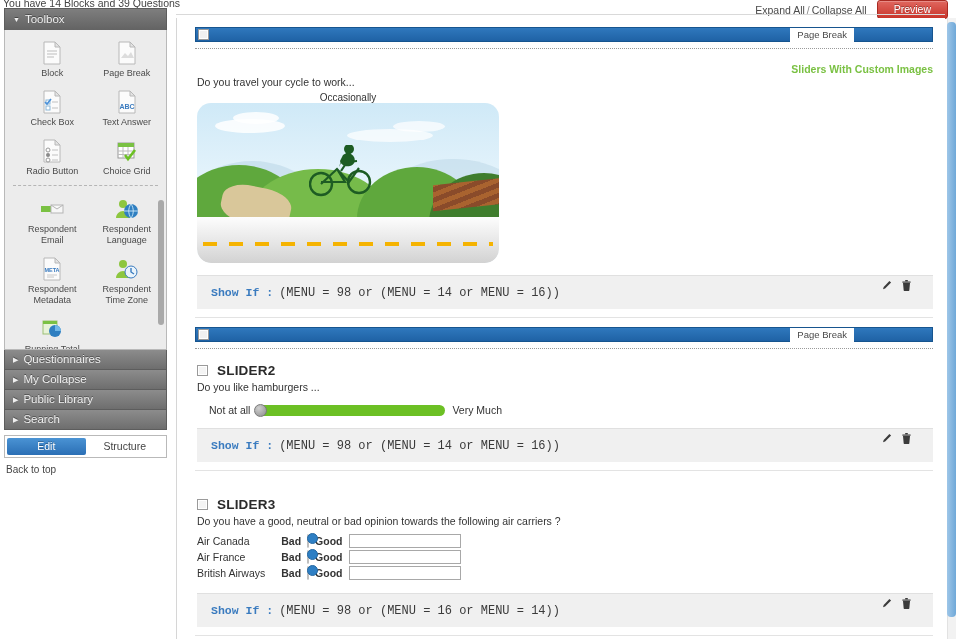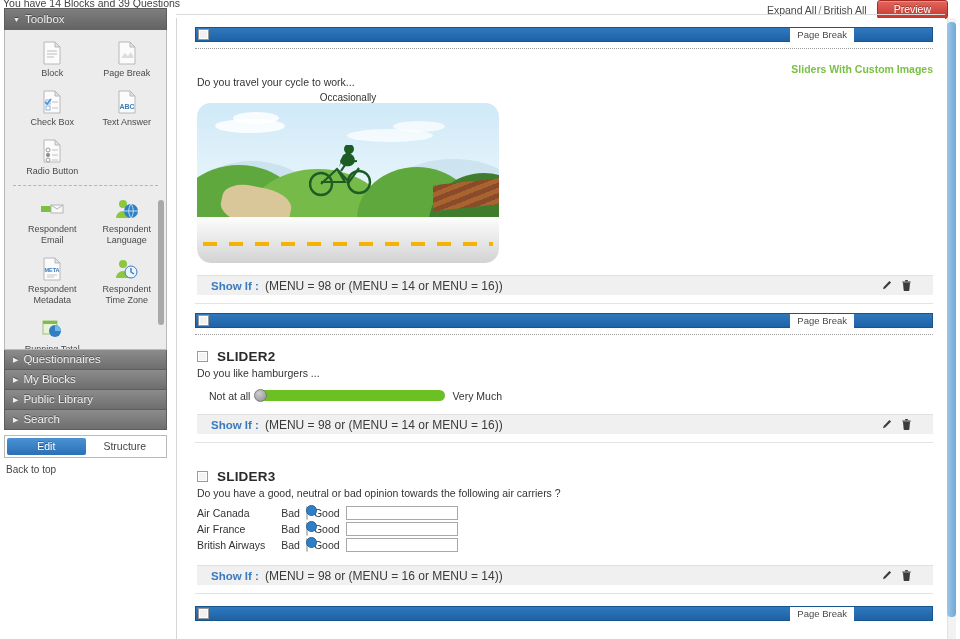--- a/index.html
+++ b/index.html
@@ -176,39 +176,39 @@
     background: linear-gradient(to bottom, #fdfdfd 0%, #e4e4e4 60%, #d2d2d2 100%);
     border-radius: 0 0 14px 14px;
   }
   .road-dash {
     position: absolute; bottom: 17px; left: 6px; right: 6px; height: 4px;
     background: repeating-linear-gradient(to right, #f5b301 0 14px, transparent 14px 26px);
   }
   .cyclist { position: absolute; left: 112px; top: 42px; }
 
   
-  .slider-row { display: flex; align-items: flex-start; gap: 7px; margin: 11px 0 0 14px; }
+  .slider-row { display: flex; align-items: flex-end; gap: 7px; margin: 11px 0 0 14px; }
   .slider-lab { font-size: 10.5px; color: #333; }
   .green-track {
     position: relative; width: 188px; height: 11px;
     background: #6cc024; border-radius: 6px;
   }
   .green-knob {
     position: absolute; left: -3px; top: -1px;
     width: 13px; height: 13px; border-radius: 50%;
     background: radial-gradient(circle at 35% 30%, #cfcfcf, #8d8d8d);
     border: 1px solid #7a7a7a;
     cursor: pointer;
   }
 
   
   .grid-tbl { margin: 6px 0 0 2px; border-collapse: collapse; }
   .grid-tbl td { padding: 1px 0; font-size: 10.5px; color: #333; vertical-align: middle; }
   .gt-label { padding-right: 10px !important; white-space: nowrap; }
-  .gt-end { padding: 0 6px !important; }
+  .gt-end { padding: 0 6px !important; font-weight: bold; }
   .thin-track {
     position: relative; width: 186px; height: 9px;
     background: #fbfbfb; border: 1px solid #bfbfbf; border-radius: 5px;
   }
   .blue-knob {
     position: absolute; left: -1px; top: -2px;
     width: 11px; height: 11px; border-radius: 50%;
     background: #2e7fc4; border: 1px solid #2468a3;
     cursor: pointer;
   }
@@ -217,24 +217,25 @@
     border: 1px solid #a8a8a8; background: #fff;
     font-size: 10px; padding: 0 3px;
     font-family: "Liberation Sans", sans-serif;
   }
 
   
   .showif {
     margin: 12px 0 0 2px;
     background: #f0f0f0;
     border-top: 1px solid #e0e0e0;
-    height: 20px;
+    height: 34px;
     display: flex; align-items: center;
     padding: 0 8px 0 14px;
     position: relative;
+    font-family: Liberation Mono, monospace;
   }
   .showif-lab { color: #3a7bbf; font-weight: bold; font-size: 11.5px; margin-right: 6px; }
   .showif-cond { font-size: 12px; color: #3a3a3a; }
   .showif-actions {
     position: absolute; right: 22px; top: 4px;
     display: flex; gap: 10px; align-items: center;
   }
   .ico-btn { cursor: pointer; display: inline-flex; }
 
   .block-sep { border-top: 1px solid #e3e3e3; margin-top: 8px; }
@@ -253,21 +254,21 @@
 </style>
 </head>
 <body>
 
 <div id="app">
 
   <div class="top-status">You have 14 Blocks and 39 Questions</div>
 
   <div class="top-right">
     <div class="expand-collapse">
-      <a href="#">Expand All</a><span class="sep">/</span><a href="#">British All</a>
+      <a href="#">Expand All</a><span class="sep">/</span><a href="#">Collapse All</a>
     </div>
     <div class="preview-btn">Preview</div>
   </div>
 
   <div class="sidebar">
 
     <div class="panel-head">
       <span class="caret">▼</span><span>Toolbox</span>
     </div>
 
@@ -330,20 +331,31 @@
                 <path d="M13 1l5 5h-5z" fill="#e3e3e3" stroke="#b8b8b8"></path>
                 <circle cx="6" cy="11" r="2" fill="#fff" stroke="#9a9a9a"></circle>
                 <circle cx="6" cy="16" r="2" fill="#8a8a8a"></circle>
                 <circle cx="6" cy="21" r="2" fill="#fff" stroke="#9a9a9a"></circle>
                 <path d="M10 11h6M10 16h6M10 21h6" stroke="#c2c2c2" stroke-width="1.2"></path>
               </svg>
           </div>
           <div class="tool-label">Radio Button</div>
         </div>
 
+        <div class="tool-item">
+          <div class="tool-ico">
+            <svg width="22" height="24" viewBox="0 0 22 24">
+                <rect x="2" y="4" width="16" height="15" fill="#fff" stroke="#9a9a9a"></rect>
+                <rect x="2" y="4" width="16" height="4" fill="#7ac143"></rect>
+                <path d="M2 12h16M2 15.5h16M7 8v11M12 8v11" stroke="#bdbdbd"></path>
+                <path d="M9 16l3 4 7-9" stroke="#6cc024" stroke-width="2.6" fill="none"></path>
+              </svg>
+          </div>
+          <div class="tool-label">Choice Grid</div>
+        </div>
       </div>
 
       <div class="dotted-sep"></div>
 
       <div class="tool-grid">
 
         <div class="tool-item">
           <div class="tool-ico">
             <svg width="26" height="16" viewBox="0 0 26 16">
                 <rect x="2" y="5" width="10" height="6" fill="#7ac143"></rect>
@@ -404,21 +416,21 @@
       </div>
 
       <div class="tb-scroll"></div>
     </div>
 
     <div class="sec-list">
       <div class="sec-row">
         <span class="caret">▶</span><span>Questionnaires</span>
       </div>
       <div class="sec-row">
-        <span class="caret">▶</span><span>My Blocks</span>
+        <span class="caret">▶</span><span>My Collapse</span>
       </div>
       <div class="sec-row">
         <span class="caret">▶</span><span>Public Library</span>
       </div>
       <div class="sec-row">
         <span class="caret">▶</span><span>Search</span>
       </div>
     </div>
 
     <div class="mode-toggle">

